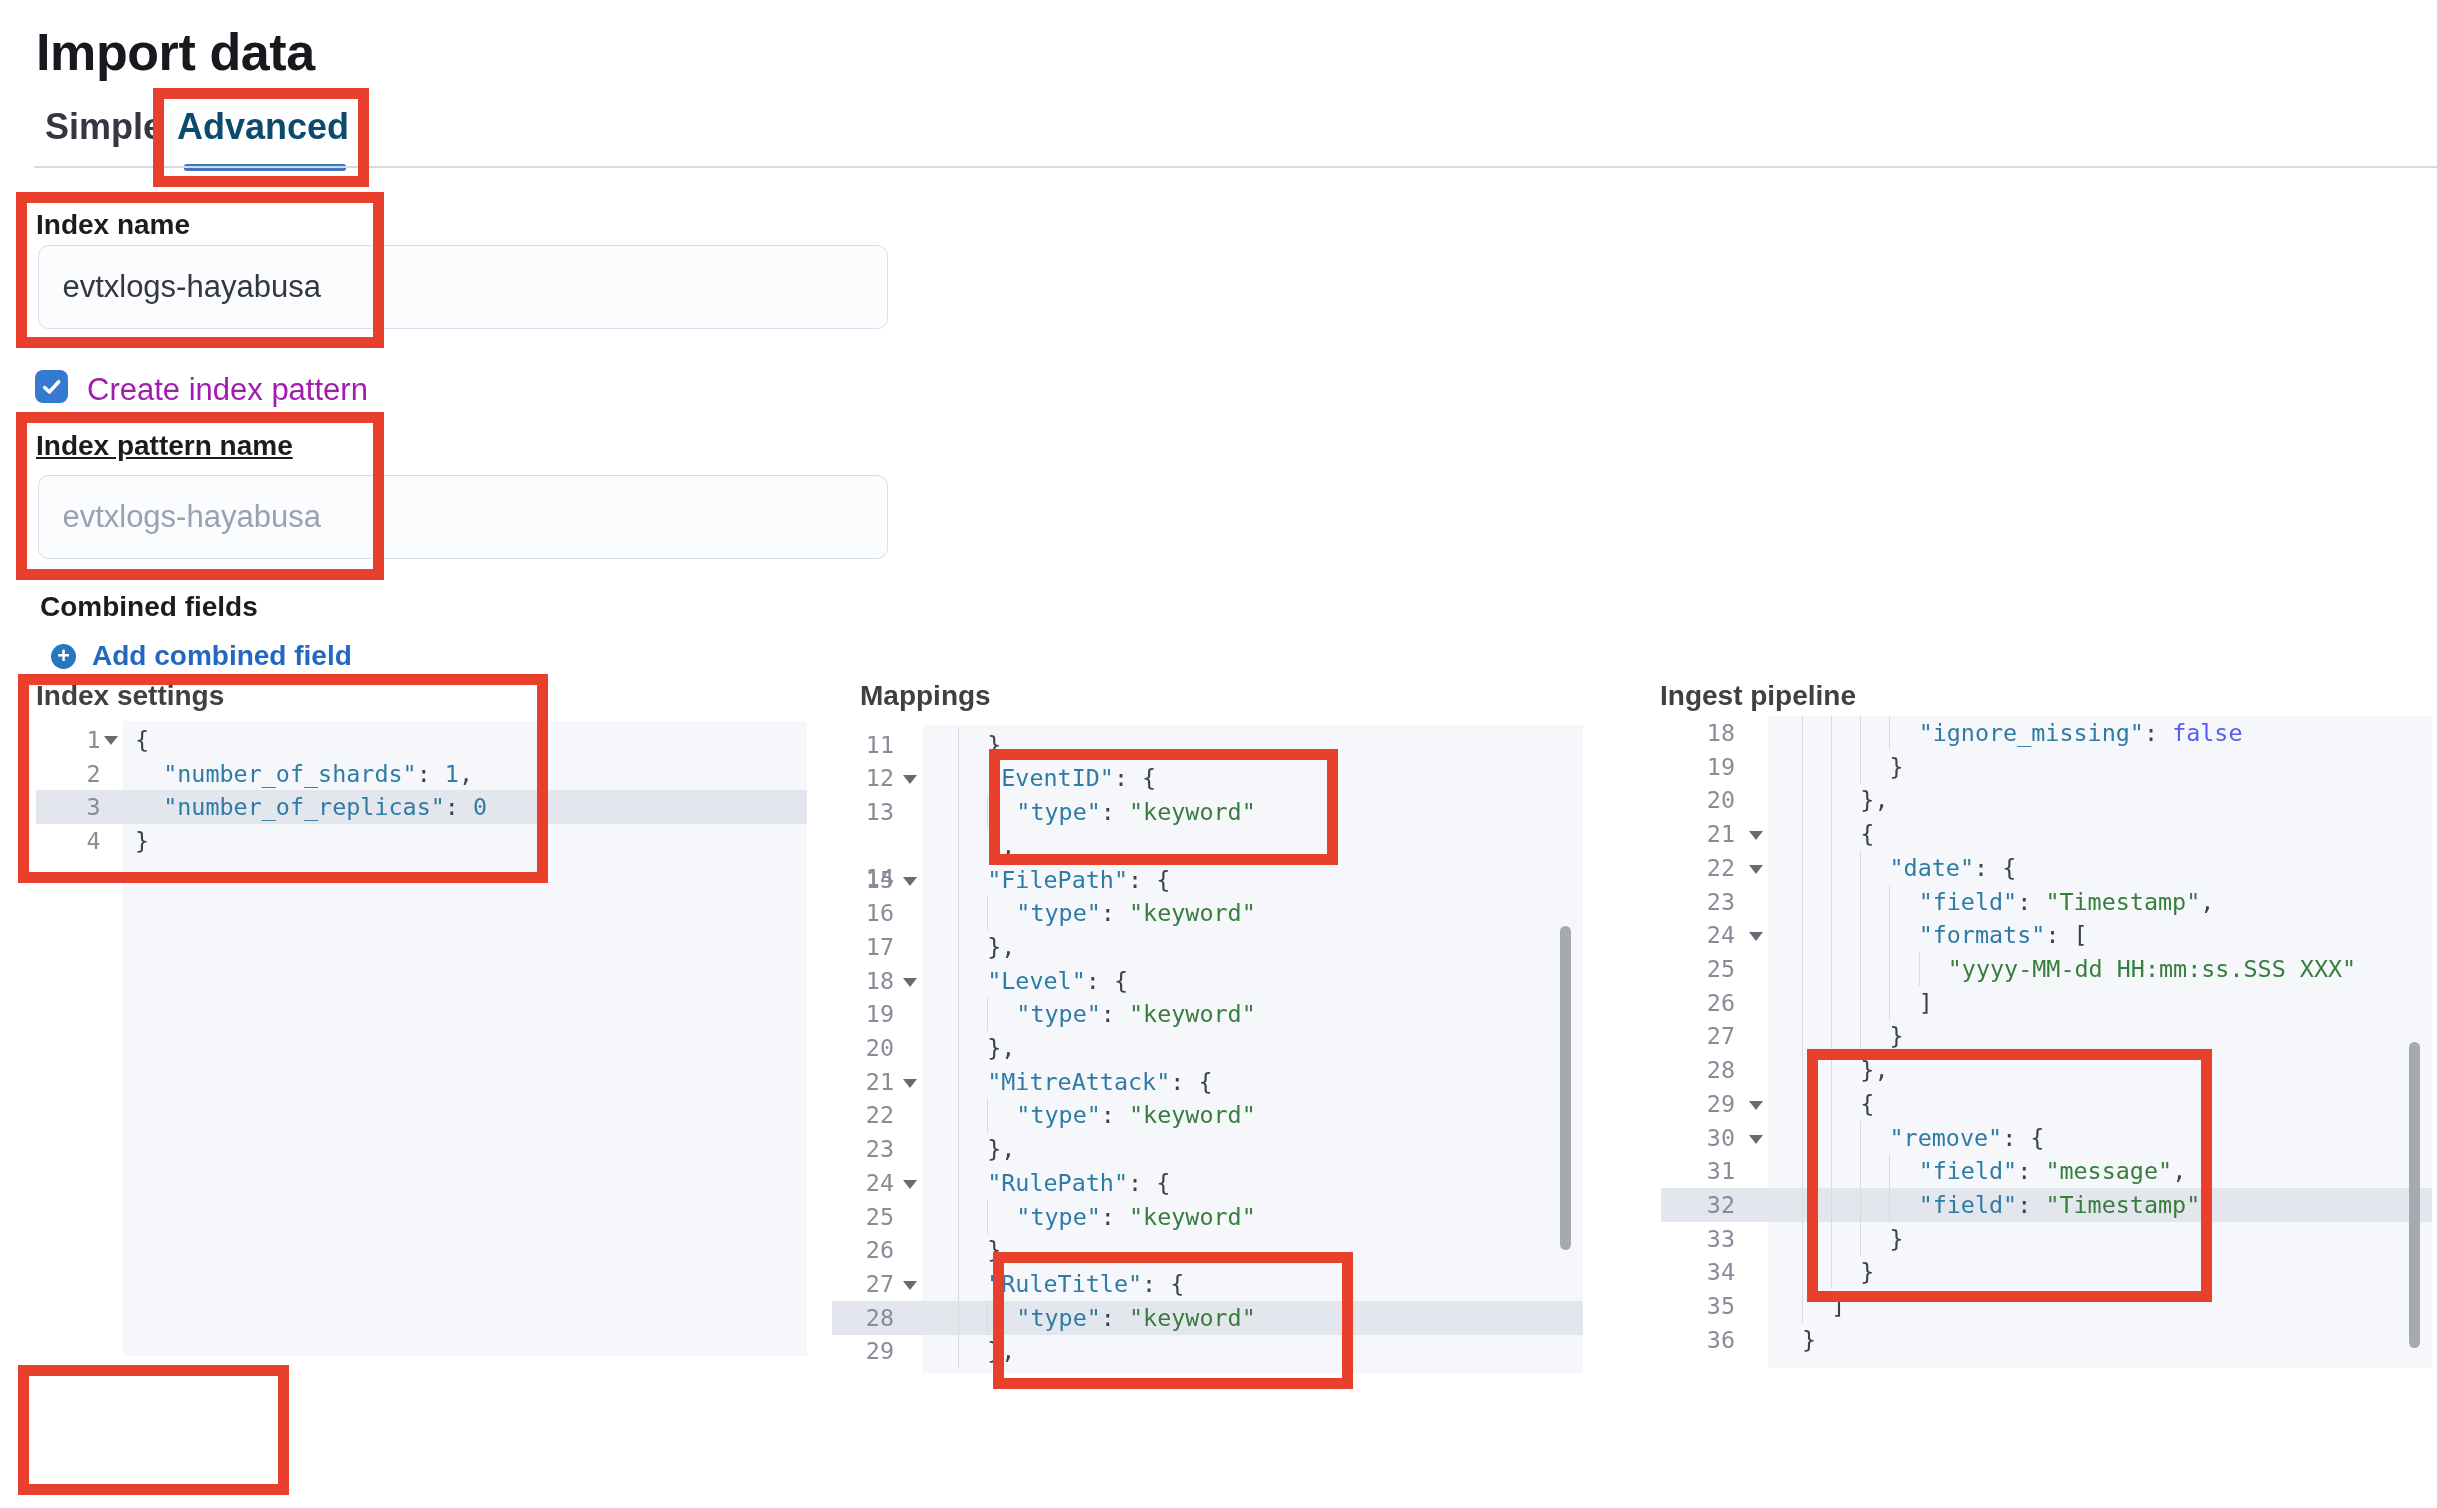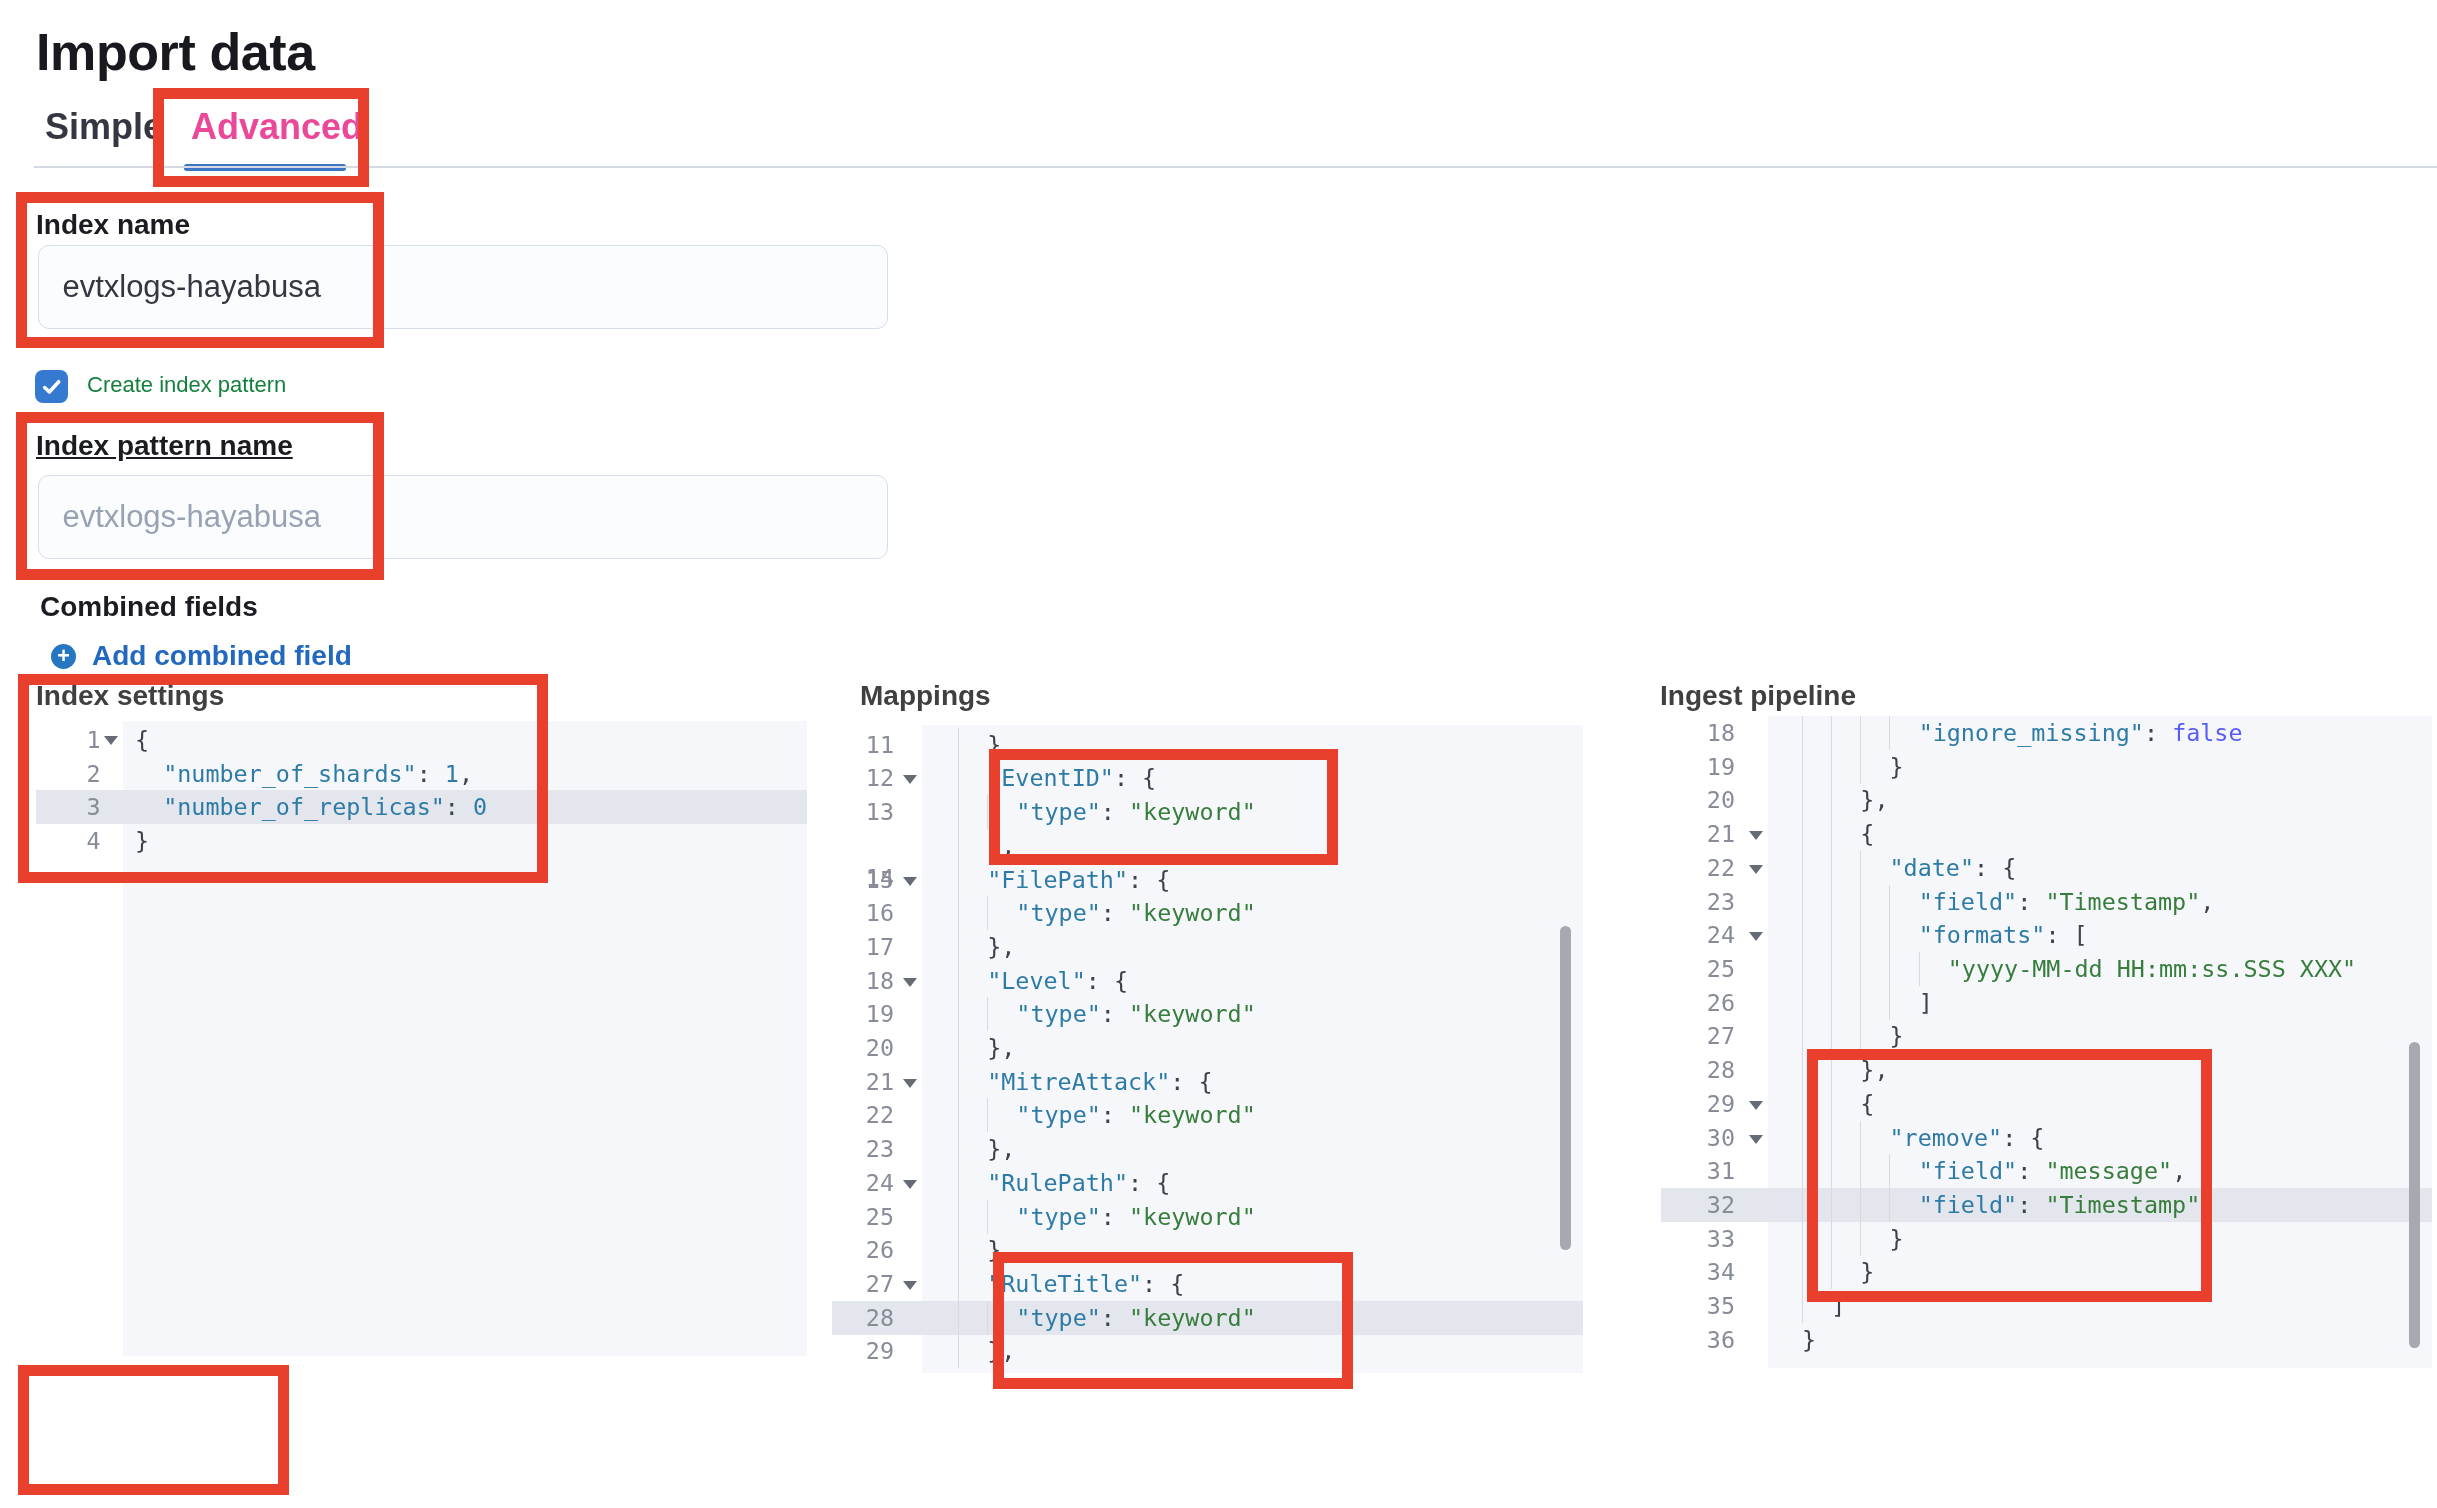--- a/index.html
+++ b/index.html
@@ -4,34 +4,34 @@
 <style>
   html,body{margin:0;padding:0;background:#fff;}
   #canvas{position:relative;width:2438px;height:1508px;background:#fff;overflow:hidden;
           font-family:"Liberation Sans",sans-serif;color:#1a1c21;}
   .abs{position:absolute;}
 
   
   .page-title{left:36px;top:21.6px;font-size:52px;font-weight:700;letter-spacing:-0.4px;color:#17191e;}
   .tab{top:106px;font-size:36px;font-weight:700;cursor:pointer;}
   .tab-simple{left:45px;color:#343741;}
-  .tab-advanced{left:191px;color:#ec4899;}
+  .tab-advanced{left:177px;color:#0c4a6e;}
   .tab-underline{left:184px;top:164px;width:162px;height:7.2px;background:#3b77c2;border-radius:2.7px;}
   .tabs-divider{left:34px;top:166px;width:2404px;height:1.8px;background:#d4d9e4;}
 
   
   .field-label{font-size:28px;font-weight:700;color:#1a1c21;}
   .text-input{left:38px;width:850px;height:84px;box-sizing:border-box;border:1.8px solid #d5dee9;
               border-radius:10.8px;background:#fafcfe;font-size:31px;display:flex;align-items:center;
               padding-left:23.4px;}
   .input-value{color:#343741;}
   .input-placeholder{color:#98a2b3;}
   .checkbox{left:35px;top:370px;width:33px;height:33px;border-radius:8px;background:#3679d0;
             display:flex;align-items:center;justify-content:center;cursor:pointer;}
-  .checkbox-label{left:87px;top:372px;font-size:22px;color:#15803d;}
+  .checkbox-label{left:87px;top:372px;font-size:31px;color:#a21caf;}
   .add-link{left:51px;top:640px;display:flex;align-items:center;cursor:pointer;}
   .plus-circle{width:25px;height:25px;border-radius:50%;background:#2577c2;color:#fff;display:flex;
                align-items:center;justify-content:center;font-size:21.6px;font-weight:700;line-height:1;}
   .add-link-text{margin-left:16px;font-size:28px;font-weight:600;color:#2268bf;}
 
   
   .editor{position:absolute;}
   .ed-gutter{position:absolute;left:0;top:0;bottom:0;background:#ffffff;}
   .ed-content{position:absolute;top:0;bottom:0;background:#f5f7fa;}
   .ed-hl{position:absolute;left:0;right:0;height:34px;background:#e3e6ec;}

